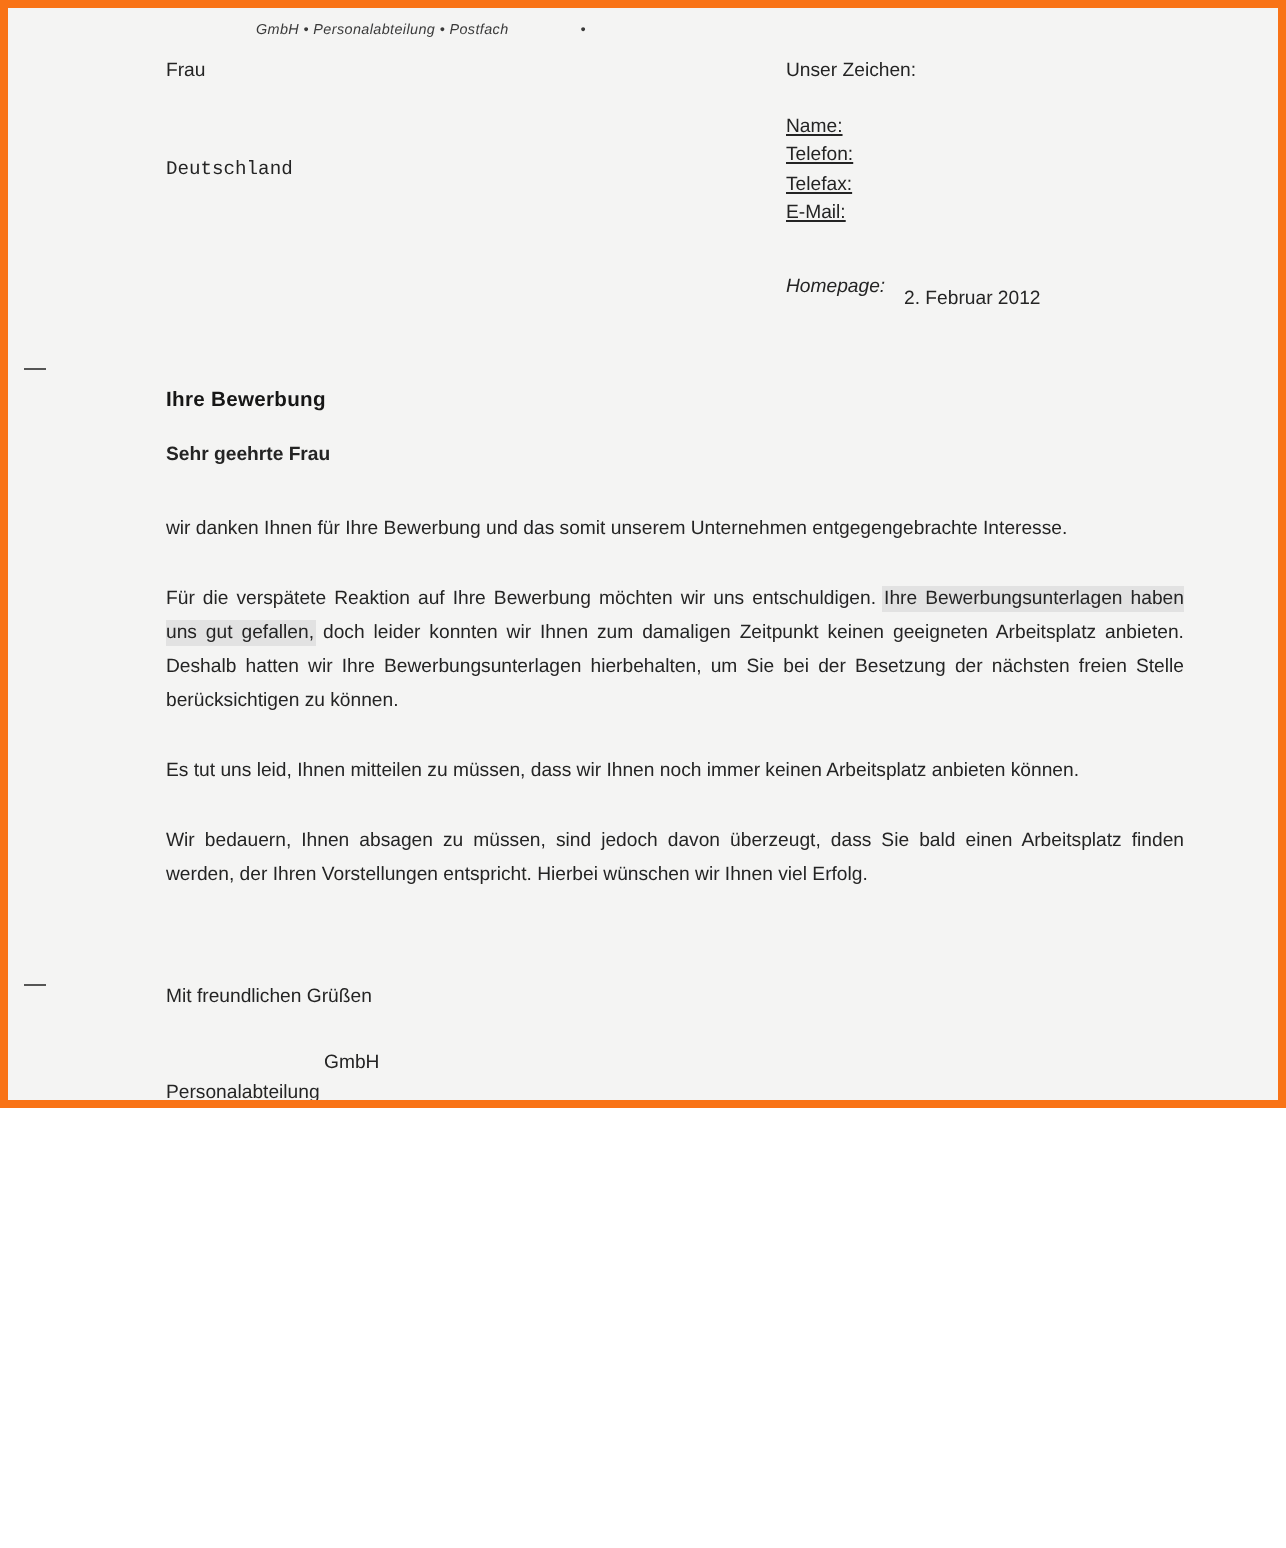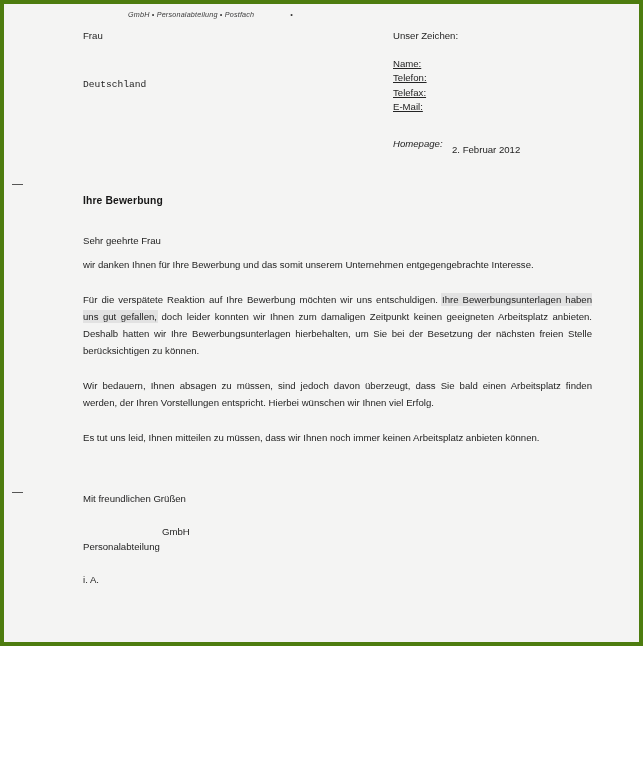--- a/index.html
+++ b/index.html
@@ -7,24 +7,24 @@
     padding: 0;
     background: #ffffff;
   }
   body {
     font-family: "Liberation Sans", sans-serif;
   }
 
   #page {
     position: relative;
     width: 643px;
-    height: 646px;
+    height: 554px;
     box-sizing: border-box;
     background: #0c4a6e;
-    border: 4px solid #4d7c0f;
+    border: 4px solid #f97316;
     overflow: hidden;
   }
 
   
   .paper {
     position: absolute;
     left: 0; top: 0; right: 0; bottom: 0;
     background: #f4f4f3;
   }
 
@@ -101,23 +101,24 @@
     font-size: 10.3px;
     font-weight: bold;
     color: #161616;
     letter-spacing: 0.15px;
   }
 
   
   .salutation {
     position: absolute;
     left: 79px;
-    top: 231px;
-    font-size: 9.6px;
-    color: #242424;
+    top: 218px;
+    font-size: 9.6px;
+    color: #242424;
+    font-weight: bold;
   }
 
   
   .body-area {
     position: absolute;
     left: 79px;
     top: 252px;
     width: 509px;
     font-size: 9.6px;
     color: #242424;
@@ -212,22 +213,22 @@
 
     <div class="date-line">2. Februar 2012</div>
 
     <div class="subject">Ihre Bewerbung</div>
 
     <div class="salutation">Sehr geehrte Frau</div>
 
     <div class="body-area">
       <p>wir danken Ihnen für Ihre Bewerbung und das somit unserem Unternehmen entgegengebrachte Interesse.</p>
       <p><span>Für die verspätete Reaktion auf Ihre Bewerbung möchten wir uns entschuldigen. </span><span class="hl">Ihre Bewerbungsunterlagen haben uns gut gefallen,</span><span> doch leider konnten wir Ihnen zum damaligen Zeitpunkt keinen geeigneten Arbeitsplatz anbieten. Deshalb hatten wir Ihre Bewerbungsunterlagen hierbehalten, um Sie bei der Besetzung der nächsten freien Stelle berücksichtigen zu können.</span></p>
+      <p>Es tut uns leid, Ihnen mitteilen zu müssen, dass wir Ihnen noch immer keinen Arbeitsplatz anbieten können.</p>
       <p>Wir bedauern, Ihnen absagen zu müssen, sind jedoch davon überzeugt, dass Sie bald einen Arbeitsplatz finden werden, der Ihren Vorstellungen entspricht. Hierbei wünschen wir Ihnen viel Erfolg.</p>
-      <p>Es tut uns leid, Ihnen mitteilen zu müssen, dass wir Ihnen noch immer keinen Arbeitsplatz anbieten können.</p>
     </div>
 
     <div class="closing">
       <div class="close-greeting">Mit freundlichen Grüßen</div>
       <div class="close-company">GmbH</div>
       <div class="close-dept">Personalabteilung</div>
       <div class="close-ia">i. A.</div>
     </div>
 
     <div class="footer">

